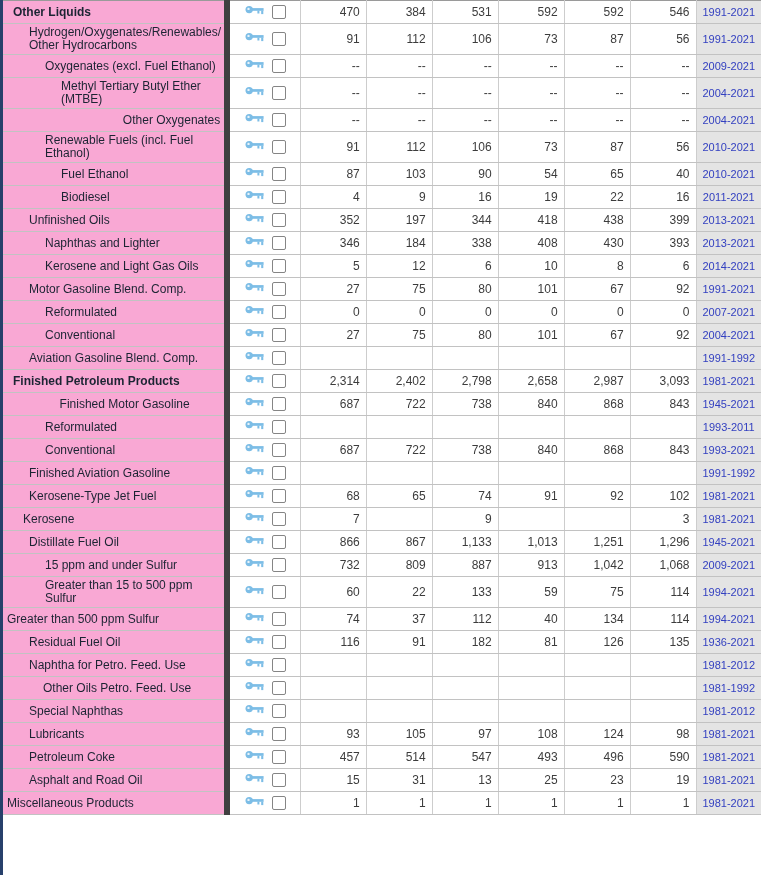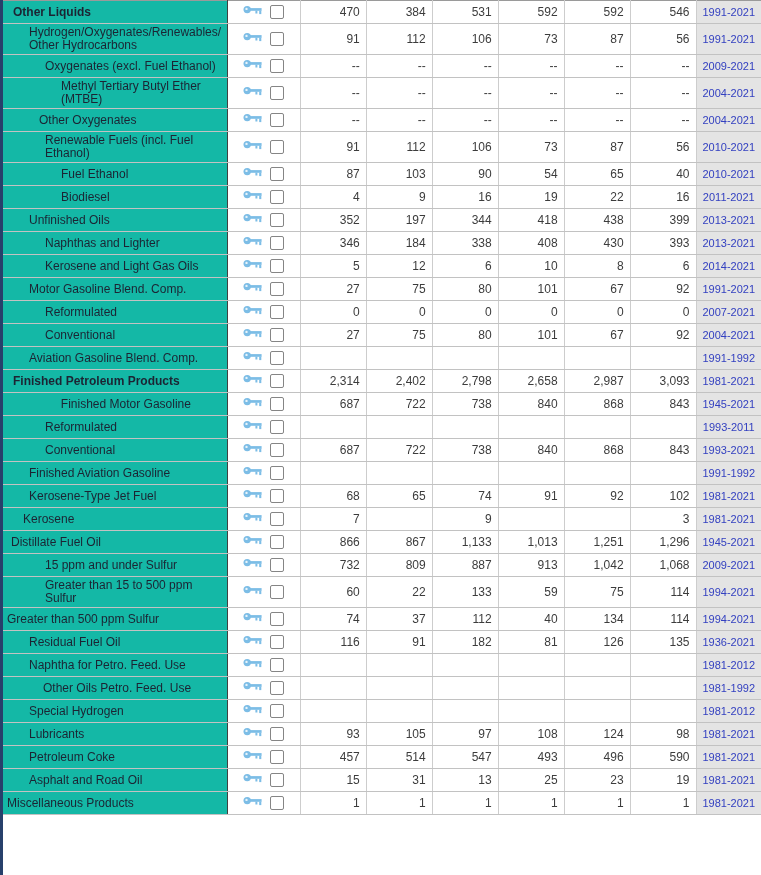--- a/index.html
+++ b/index.html
@@ -16,21 +16,21 @@
     position:absolute;left:0;top:0;width:3px;height:875px;
     background:#27406b;
   }
   td{
     border-bottom:1px solid #c2c2c2;border-right:1px solid #cdcdcd;
     font-size:12px;color:#3c3c3c;vertical-align:middle;padding:2px 4px;
     overflow:hidden;
   }
   tr{height:23px;}
   td.label{
-    background:#14b8a6;color:#1c2433;border-right:1px solid #404040;
+    background:#f9a8d4;color:#1c2433;border-right:6px solid #404040;
     line-height:13px;
   }
   tr.bold td.label{font-weight:bold;}
   td.keycell{text-align:center;background:#fff;white-space:nowrap;}
   td.num{text-align:right;padding-right:6px;background:#fff;}
   td.years{
     background:#e4e4e4;text-align:center;border-right:none;padding:2px 2px;
   }
   td.years a{
     color:#3340c0;font-size:11px;text-decoration:none;cursor:pointer;text-align:center;
@@ -130,21 +130,21 @@
     </td>
     <td class="num">--</td>
     <td class="num">--</td>
     <td class="num">--</td>
     <td class="num">--</td>
     <td class="num">--</td>
     <td class="num">--</td>
     <td class="years"><a>2004-2021</a></td>
   </tr>
       <tr>
-    <td class="label" style="padding-left: 36px;"><span class="lbl">Other Oxygenates</span></td>
+    <td class="label" style="padding-left: 36px; text-align: right;"><span class="lbl">Other Oxygenates</span></td>
     <td class="keycell">
       <span class="key-wrap"><svg width="19" height="11" viewBox="0 0 19 11">
               <circle cx="4.2" cy="4.6" r="3.7" fill="#7cbde6"></circle>
               <circle cx="3.5" cy="3.9" r="1.2" fill="#e8f4fb"></circle>
               <rect x="7" y="3.1" width="11.6" height="2.7" fill="#7cbde6"></rect>
               <rect x="12.4" y="5.6" width="2" height="2.9" fill="#7cbde6"></rect>
               <rect x="16.2" y="5.6" width="2.1" height="3.5" fill="#7cbde6"></rect>
             </svg></span><span class="checkbox"></span>
     </td>
     <td class="num">--</td>
@@ -472,21 +472,21 @@
     </td>
     <td class="num">7</td>
     <td class="num"></td>
     <td class="num">9</td>
     <td class="num"></td>
     <td class="num"></td>
     <td class="num">3</td>
     <td class="years"><a>1981-2021</a></td>
   </tr>
       <tr>
-    <td class="label" style="padding-left: 8px;"><span class="lbl">Distillate Fuel Oil</span></td>
+    <td class="label" style="padding-left: 26px;"><span class="lbl">Distillate Fuel Oil</span></td>
     <td class="keycell">
       <span class="key-wrap"><svg width="19" height="11" viewBox="0 0 19 11">
               <circle cx="4.2" cy="4.6" r="3.7" fill="#7cbde6"></circle>
               <circle cx="3.5" cy="3.9" r="1.2" fill="#e8f4fb"></circle>
               <rect x="7" y="3.1" width="11.6" height="2.7" fill="#7cbde6"></rect>
               <rect x="12.4" y="5.6" width="2" height="2.9" fill="#7cbde6"></rect>
               <rect x="16.2" y="5.6" width="2.1" height="3.5" fill="#7cbde6"></rect>
             </svg></span><span class="checkbox"></span>
     </td>
     <td class="num">866</td>
@@ -605,21 +605,21 @@
     </td>
     <td class="num"></td>
     <td class="num"></td>
     <td class="num"></td>
     <td class="num"></td>
     <td class="num"></td>
     <td class="num"></td>
     <td class="years"><a>1981-1992</a></td>
   </tr>
       <tr>
-    <td class="label" style="padding-left: 26px;"><span class="lbl">Special Hydrogen</span></td>
+    <td class="label" style="padding-left: 26px;"><span class="lbl">Special Naphthas</span></td>
     <td class="keycell">
       <span class="key-wrap"><svg width="19" height="11" viewBox="0 0 19 11">
               <circle cx="4.2" cy="4.6" r="3.7" fill="#7cbde6"></circle>
               <circle cx="3.5" cy="3.9" r="1.2" fill="#e8f4fb"></circle>
               <rect x="7" y="3.1" width="11.6" height="2.7" fill="#7cbde6"></rect>
               <rect x="12.4" y="5.6" width="2" height="2.9" fill="#7cbde6"></rect>
               <rect x="16.2" y="5.6" width="2.1" height="3.5" fill="#7cbde6"></rect>
             </svg></span><span class="checkbox"></span>
     </td>
     <td class="num"></td>

